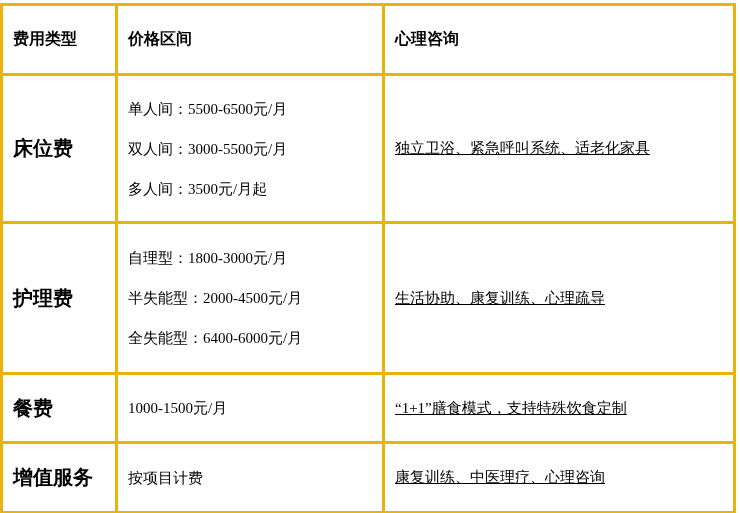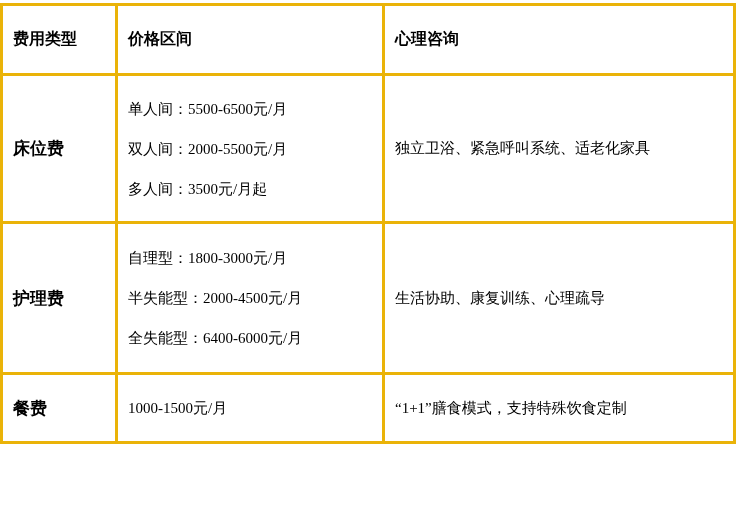--- a/index.html
+++ b/index.html
@@ -41,27 +41,27 @@
   tr.row-3 { height: 70px; }
 
   th.col-hdr {
     font-family: "Liberation Sans", sans-serif;
     font-weight: bold;
     font-size: 16px;
   }
   td.type-cell {
     font-family: "Liberation Sans", sans-serif;
     font-weight: bold;
-    font-size: 17px;
+    font-size: 20px;
   }
   td.price-cell, td.service-cell {
     font-family: "Liberation Serif", serif;
     font-size: 15px;
   }
-  td.service-cell { padding-left: 8px; }
+  td.service-cell { padding-left: 8px; text-decoration: underline; }
   .price-line {
     line-height: 40px;
     white-space: nowrap;
   }
 </style>
 </head>
 <body>
 
 <div class="table-wrap">
   <table class="pricing">
@@ -75,36 +75,43 @@
         <th class="col-hdr">费用类型</th>
         <th class="col-hdr">价格区间</th>
         <th class="col-hdr">心理咨询</th>
       </tr>
     </thead>
     <tbody>
       <tr class="row-0">
         <td class="type-cell">床位费</td>
         <td class="price-cell">
           <div class="price-line">单人间：5500-6500元/月</div>
-          <div class="price-line">双人间：2000-5500元/月</div>
+          <div class="price-line">双人间：3000-5500元/月</div>
           <div class="price-line">多人间：3500元/月起</div>
         </td>
         <td class="service-cell">独立卫浴、紧急呼叫系统、适老化家具</td>
       </tr>
       <tr class="row-1">
         <td class="type-cell">护理费</td>
         <td class="price-cell">
           <div class="price-line">自理型：1800-3000元/月</div>
           <div class="price-line">半失能型：2000-4500元/月</div>
           <div class="price-line">全失能型：6400-6000元/月</div>
         </td>
         <td class="service-cell">生活协助、康复训练、心理疏导</td>
       </tr>
       <tr class="row-2">
         <td class="type-cell">餐费</td>
         <td class="price-cell">
           <div class="price-line">1000-1500元/月</div>
         </td>
         <td class="service-cell">“1+1”膳食模式，支持特殊饮食定制</td>
       </tr>
+      <tr class="row-3">
+        <td class="type-cell">增值服务</td>
+        <td class="price-cell">
+          <div class="price-line">按项目计费</div>
+        </td>
+        <td class="service-cell">康复训练、中医理疗、心理咨询</td>
+      </tr>
     </tbody>
   </table>
 </div>
 
 </body></html>

